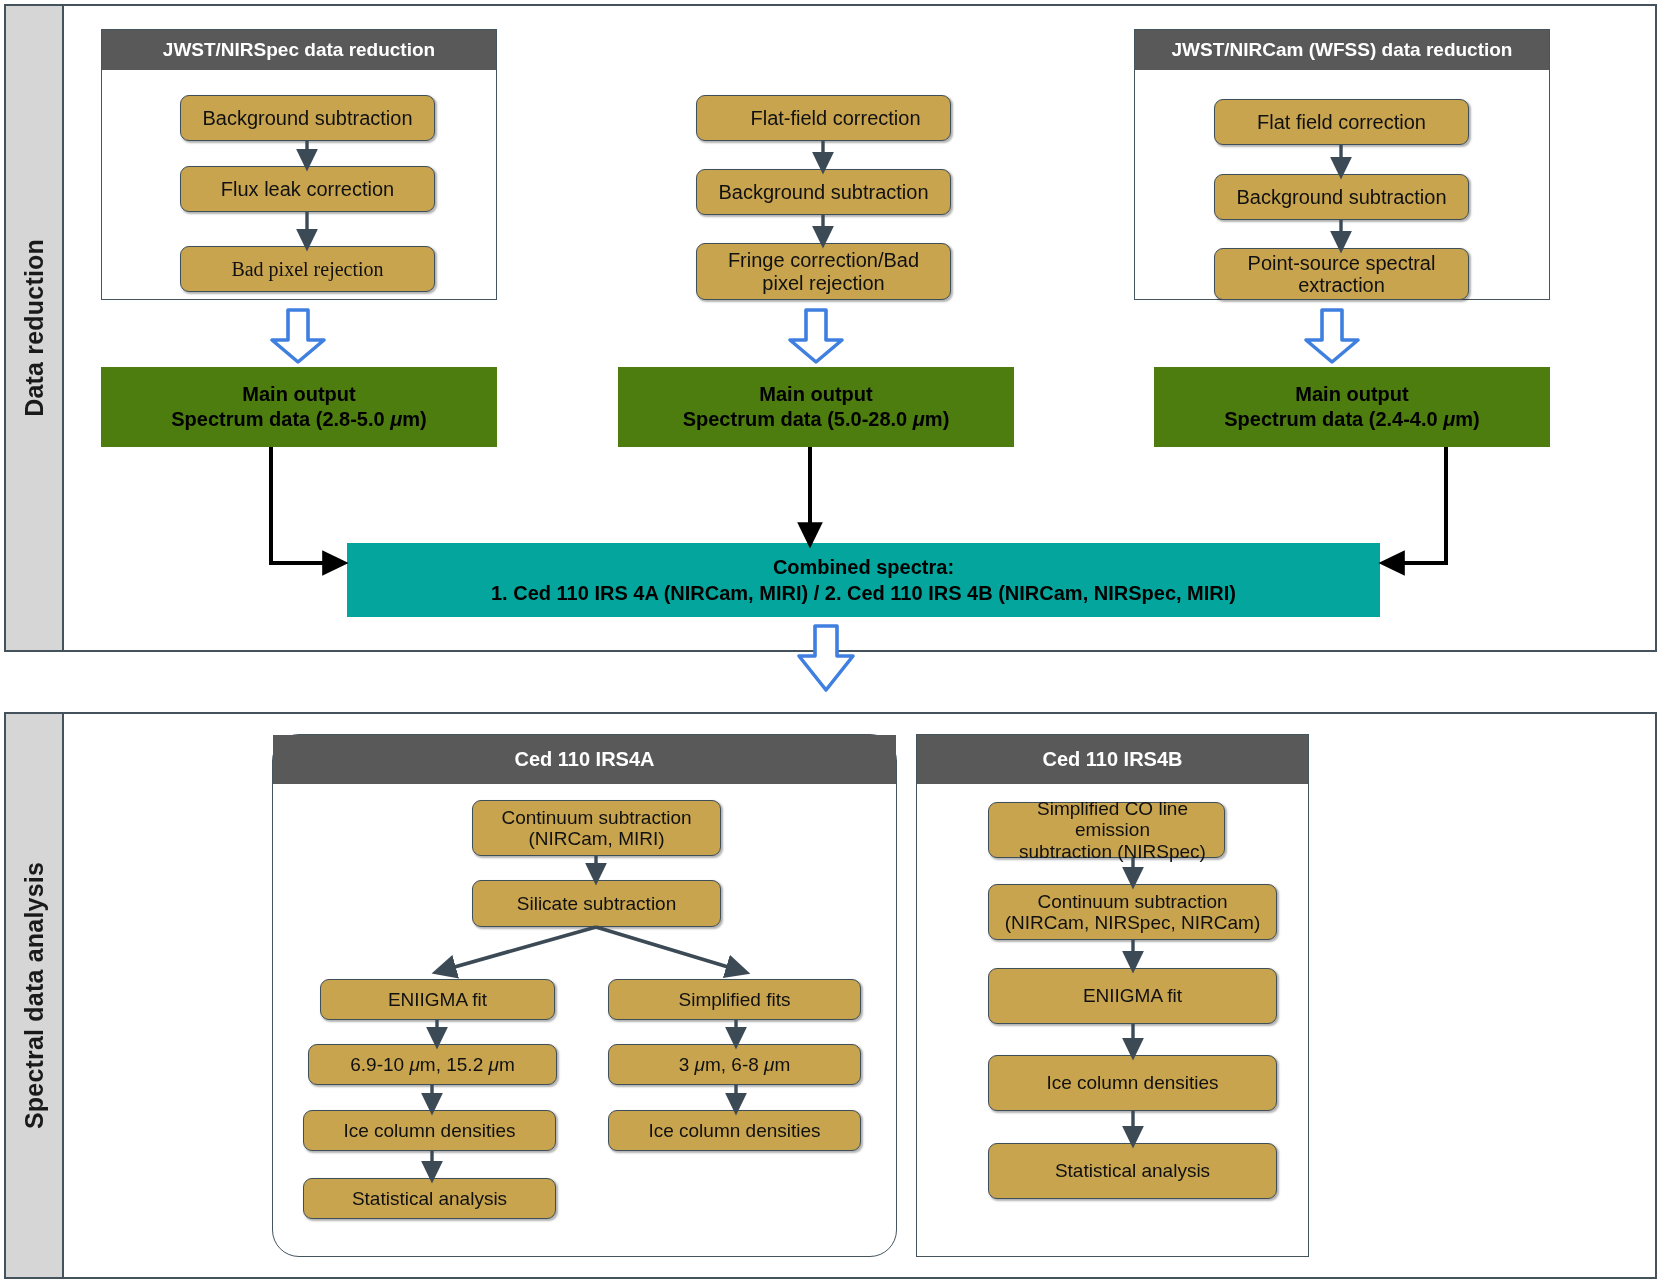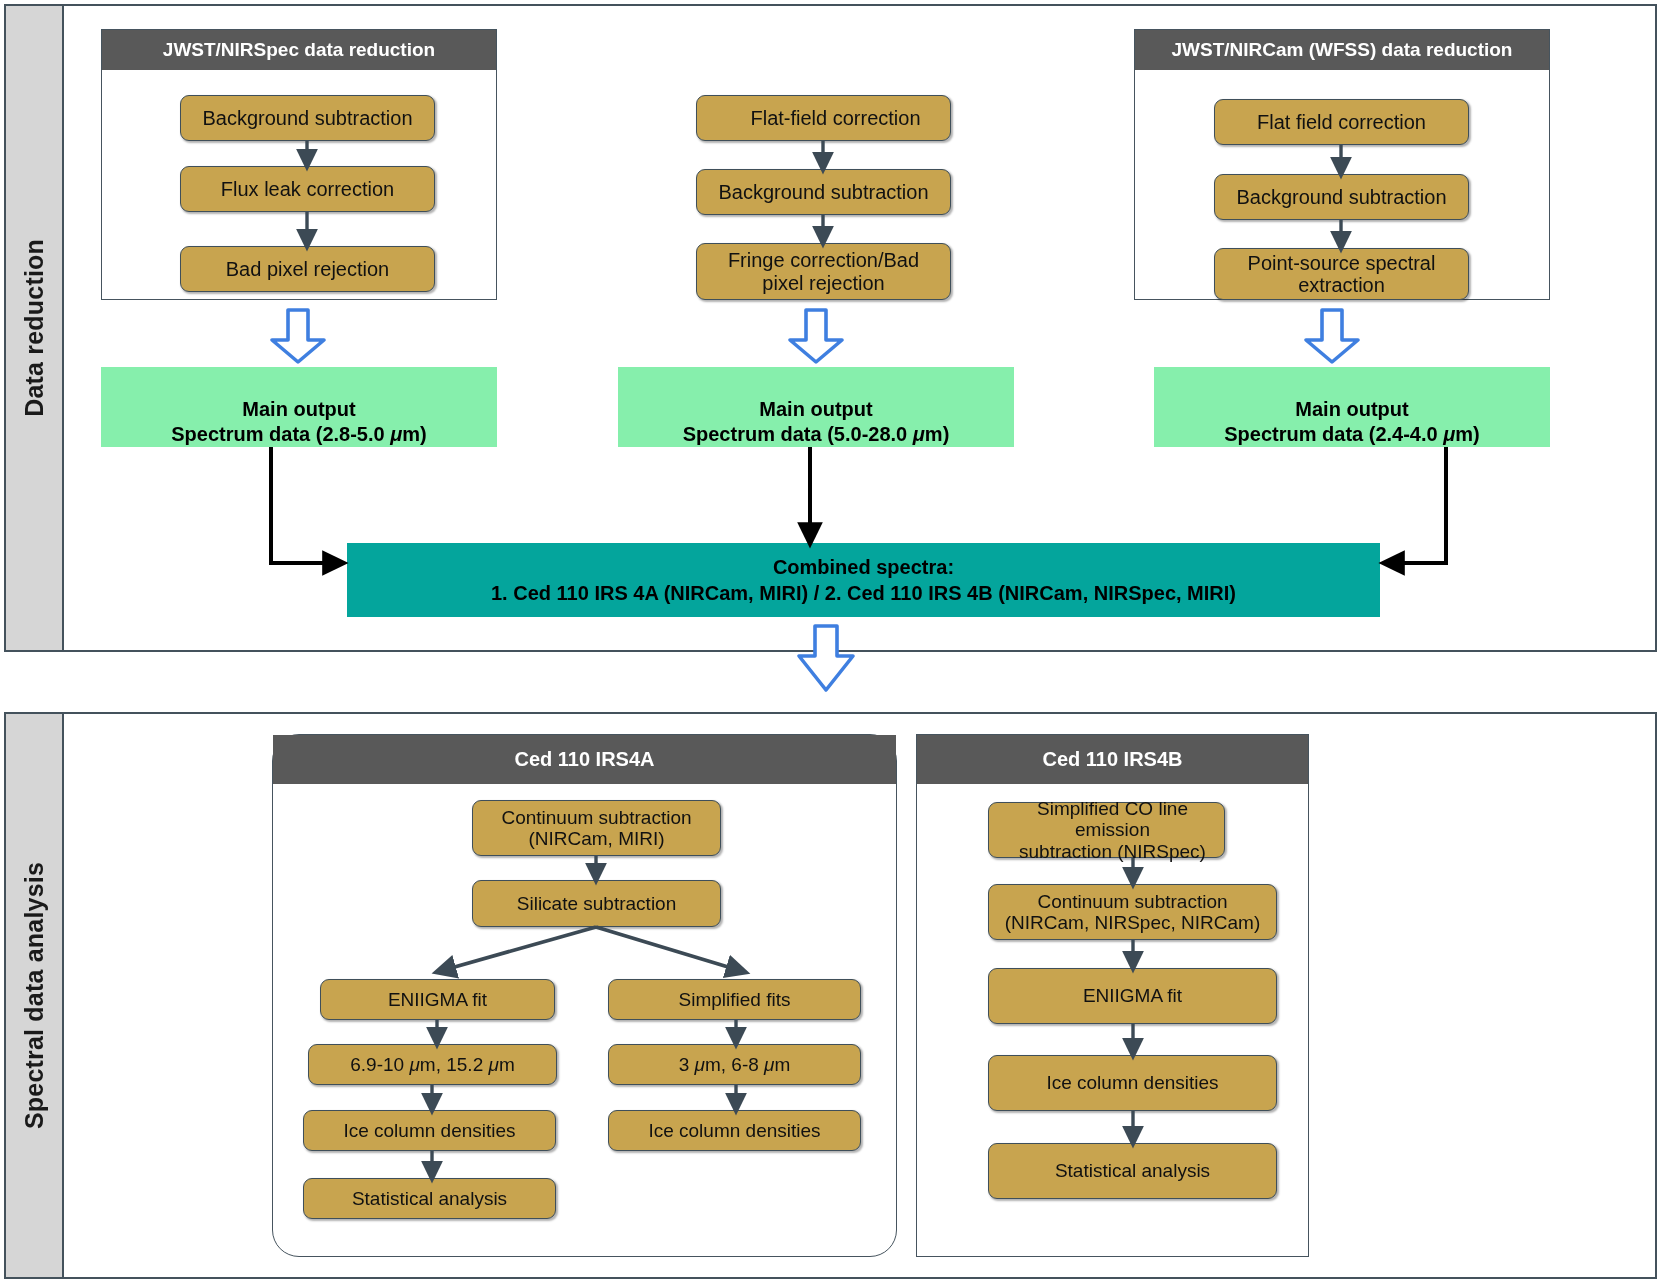--- a/index.html
+++ b/index.html
@@ -20,22 +20,22 @@
   .panel-header{background:#595959;color:#ffffff;font-weight:bold;text-align:center;
     display:flex;align-items:center;justify-content:center;box-sizing:border-box;}
 
   
   .pbox{position:absolute;background:#c8a44f;border:1.6px solid #3f4f5a;border-radius:9px;
     box-sizing:border-box;display:flex;align-items:center;justify-content:center;
     text-align:center;color:#111111;line-height:1.12;
     box-shadow:1.5px 1.5px 2px rgba(0,0,0,0.30);}
 
   
-  .bluebar{position:absolute;background:#86efac;box-sizing:border-box;
-    display:flex;align-items:flex-end;justify-content:center;text-align:center;
+  .bluebar{position:absolute;background:#4d7c0f;box-sizing:border-box;
+    display:flex;align-items:center;justify-content:center;text-align:center;
     color:#000;font-weight:bold;line-height:1.25;}
 
   
   .tealbar{position:absolute;background:#04a59c;box-sizing:border-box;
     display:flex;align-items:center;justify-content:center;text-align:center;
     color:#000;font-weight:bold;line-height:1.3;}
 
   
   .ovl{position:absolute;left:0;top:0;width:1661px;height:1283px;pointer-events:none;}
 
@@ -56,21 +56,21 @@
     <div class="panel-header" style="height:40px;font-size:19px;">
       <span>JWST/NIRSpec data reduction</span>
     </div>
   </div>
   <div class="pbox" style="left:180px;top:95px;width:255px;height:46px;font-size:20px;">
     <span>Background subtraction</span>
   </div>
   <div class="pbox" style="left:180px;top:166px;width:255px;height:46px;font-size:20px;">
     <span>Flux leak correction</span>
   </div>
-  <div class="pbox" style="left:180px;top:246px;width:255px;height:46px;font-size:20px;">
+  <div class="pbox" style="left:180px;top:246px;width:255px;height:46px;font-size:20px;font-family:Liberation Serif, serif;">
     <span>Bad pixel rejection</span>
   </div>
 
   <div class="pbox" style="left:696px;top:95px;width:255px;height:46px;font-size:20px;padding-left:24px;">
     <span>Flat-field correction</span>
   </div>
   <div class="pbox" style="left:696px;top:169px;width:255px;height:46px;font-size:20px;">
     <span>Background subtraction</span>
   </div>
   <div class="pbox" style="left:696px;top:243px;width:255px;height:57px;font-size:20px;padding:0 12px;">

